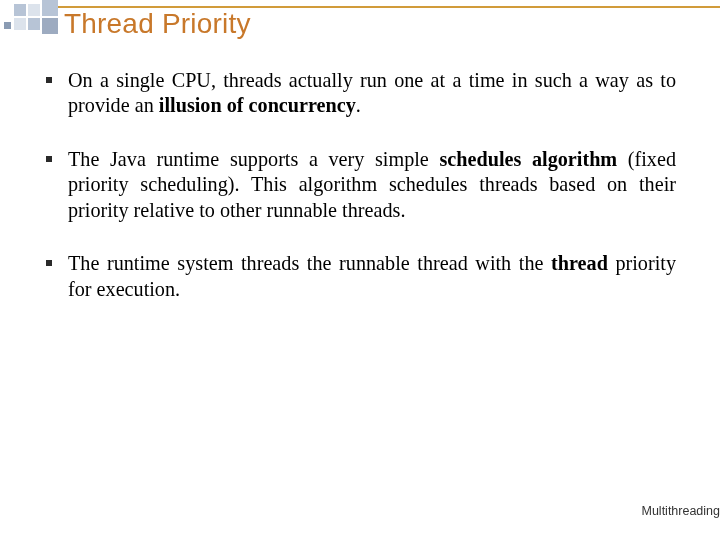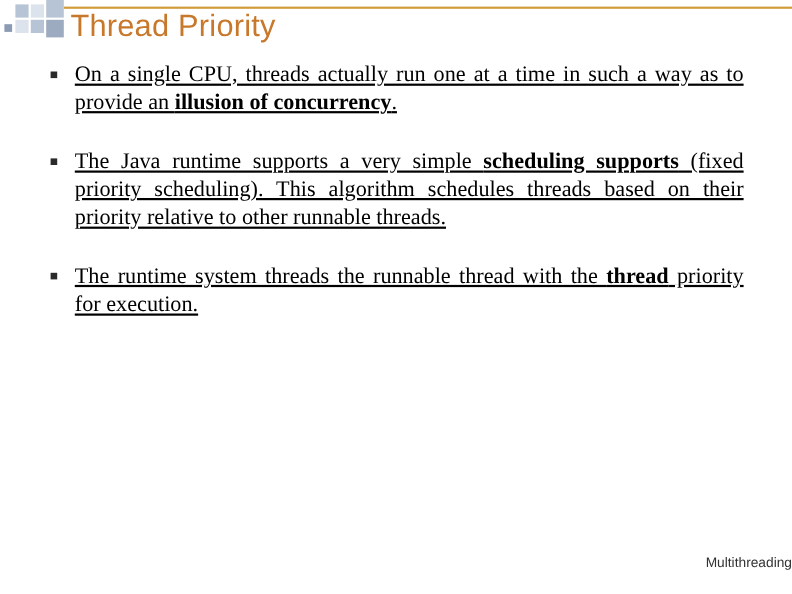--- a/index.html
+++ b/index.html
@@ -40,22 +40,21 @@
     height: 40px;
   }
   .sq {
     position: absolute;
     background: #b7c4d6;
   }
   .content {
     position: absolute;
     left: 44px;
     right: 44px;
-    top: 56px;
-    text-decoration: underline;
+    top: 68px;
   }
   ul.bullets {
     list-style: none;
   }
   ul.bullets > li {
     position: relative;
     padding-left: 24px;
     font-size: 20.2px;
     line-height: 1.26;
     color: #000;
@@ -113,21 +112,21 @@
   </div>
   <div class="title-text">Thread Priority</div>
 </div>
 
 <div class="content">
   <ul class="bullets">
     <li>
       <span>On a single CPU, threads actually run one at a time in such a way as to provide an </span><span class="bold">illusion of concurrency</span><span>.</span>
     </li>
     <li>
-      <span>The Java runtime supports a very simple </span><span class="bold">scheduling supports</span><span> (fixed priority scheduling). This algorithm schedules threads based on their priority relative to other runnable threads.</span>
+      <span>The Java runtime supports a very simple </span><span class="bold">schedules algorithm</span><span> (fixed priority scheduling). This algorithm schedules threads based on their priority relative to other runnable threads.</span>
     </li>
     <li>
       <span>The runtime system threads the runnable thread with the </span><span class="bold">thread</span><span> priority for execution.</span>
     </li>
   </ul>
 </div>
 
 <div class="footer">
   <div class="footer-title">Multithreading</div>
   <div class="page-num">30</div>

